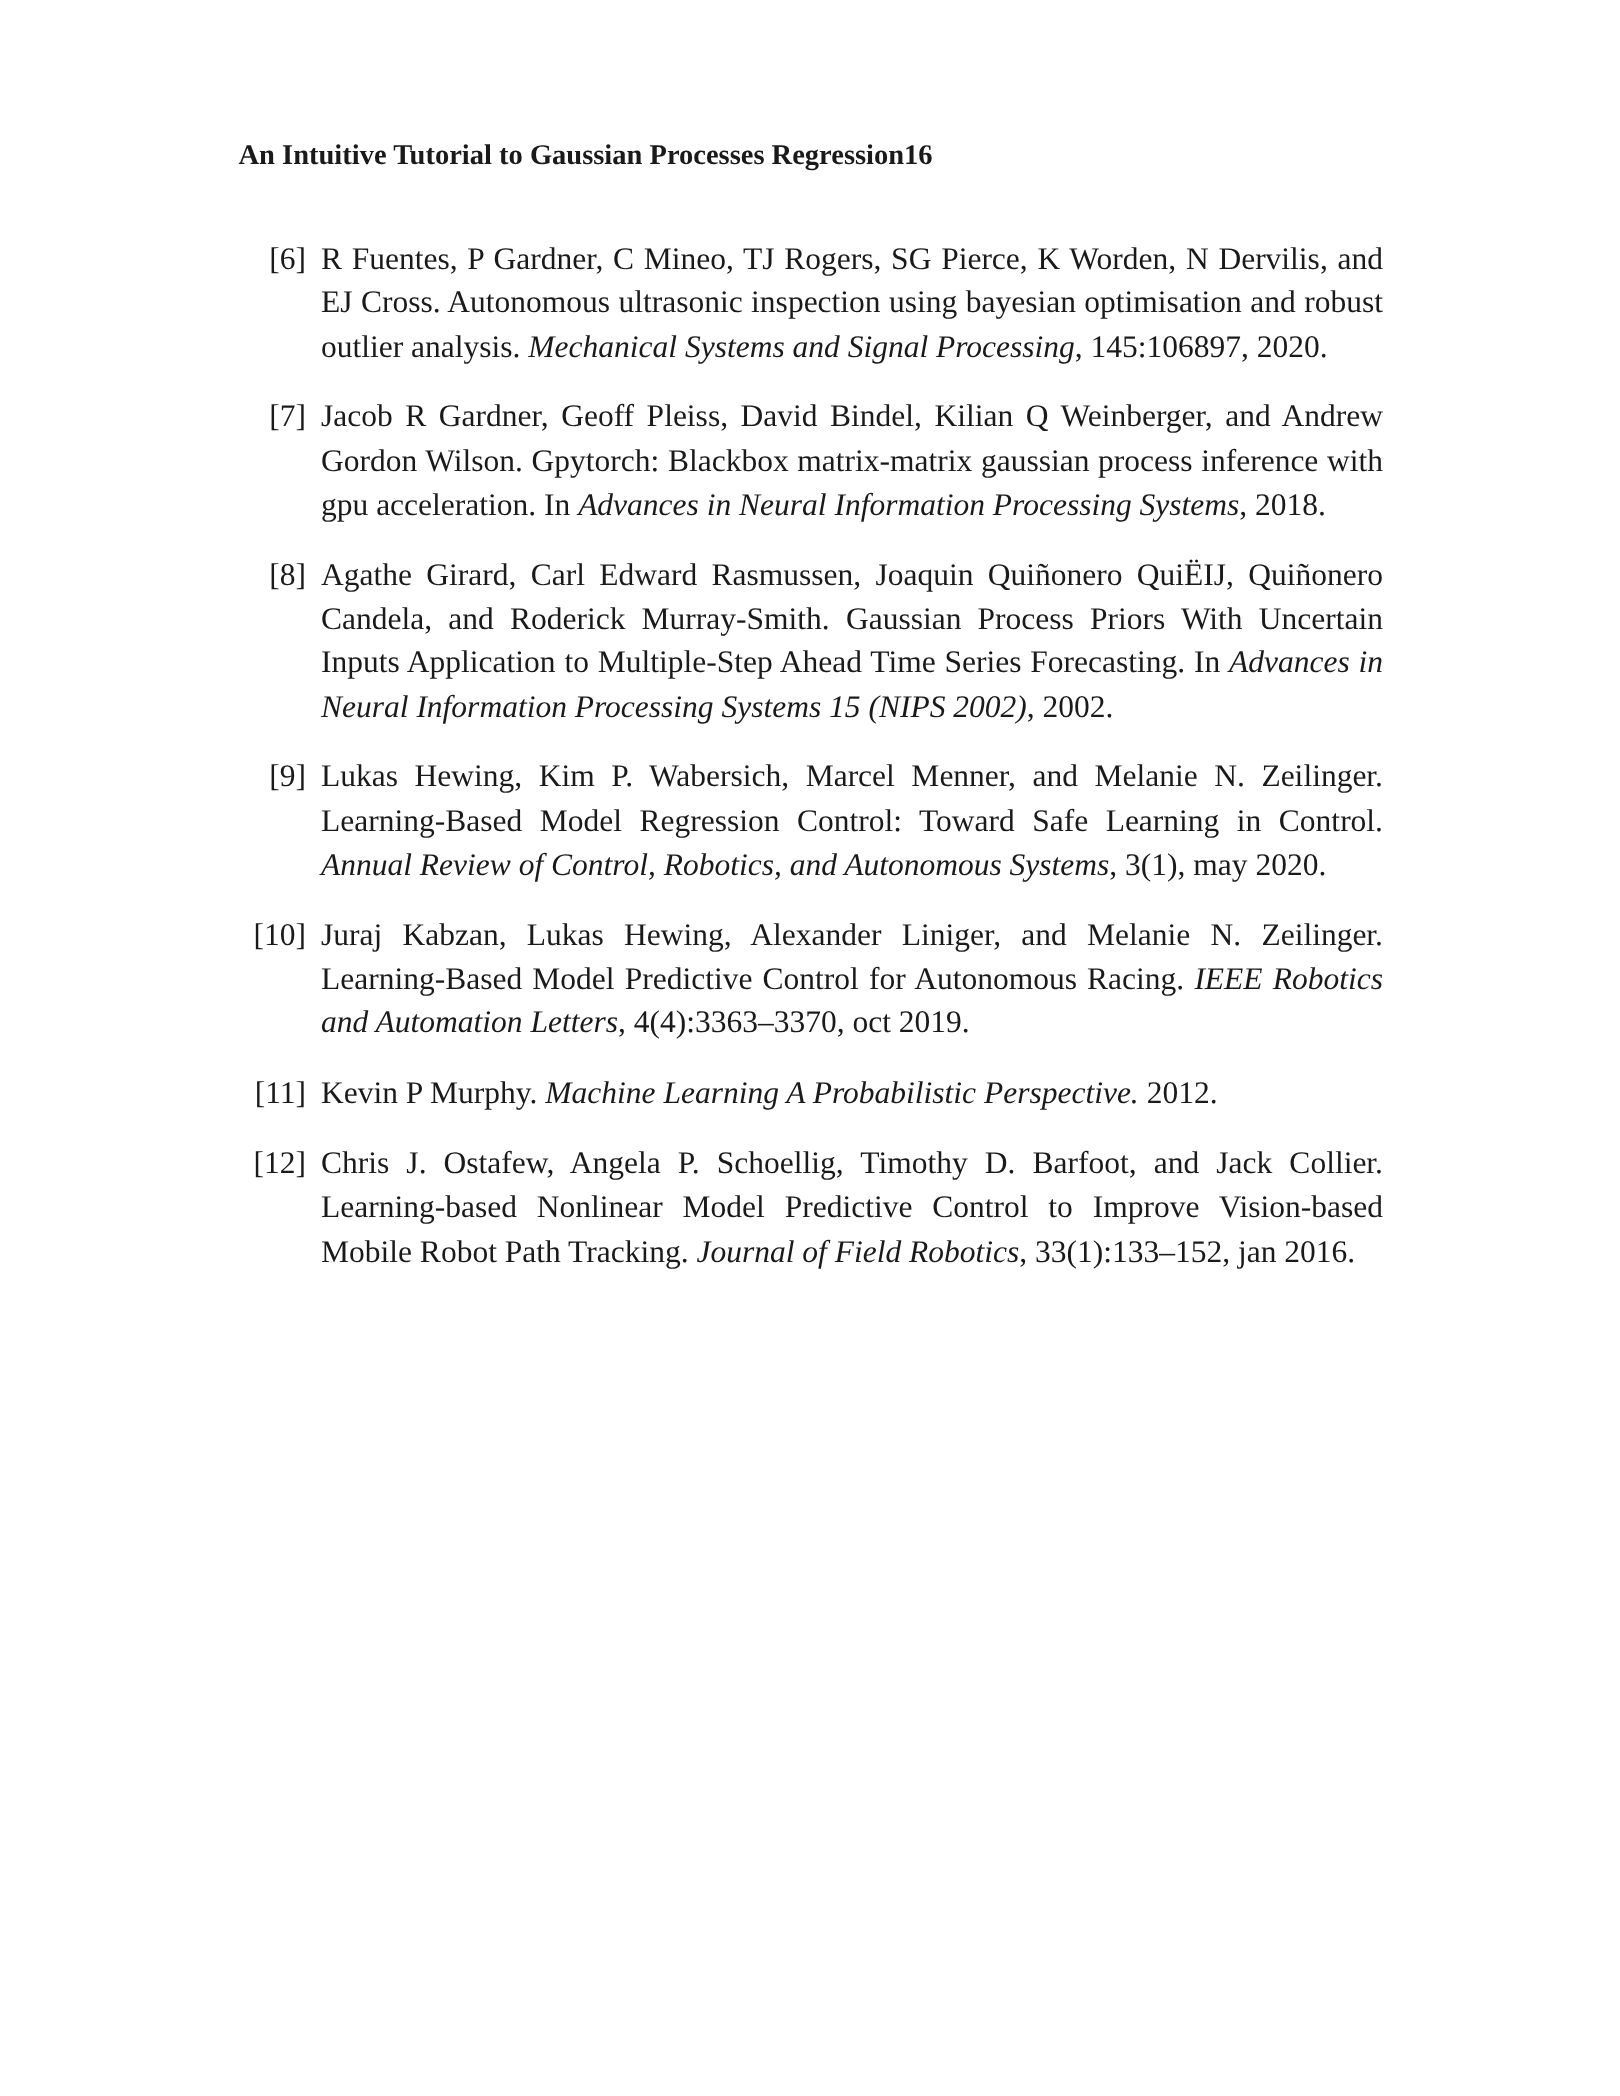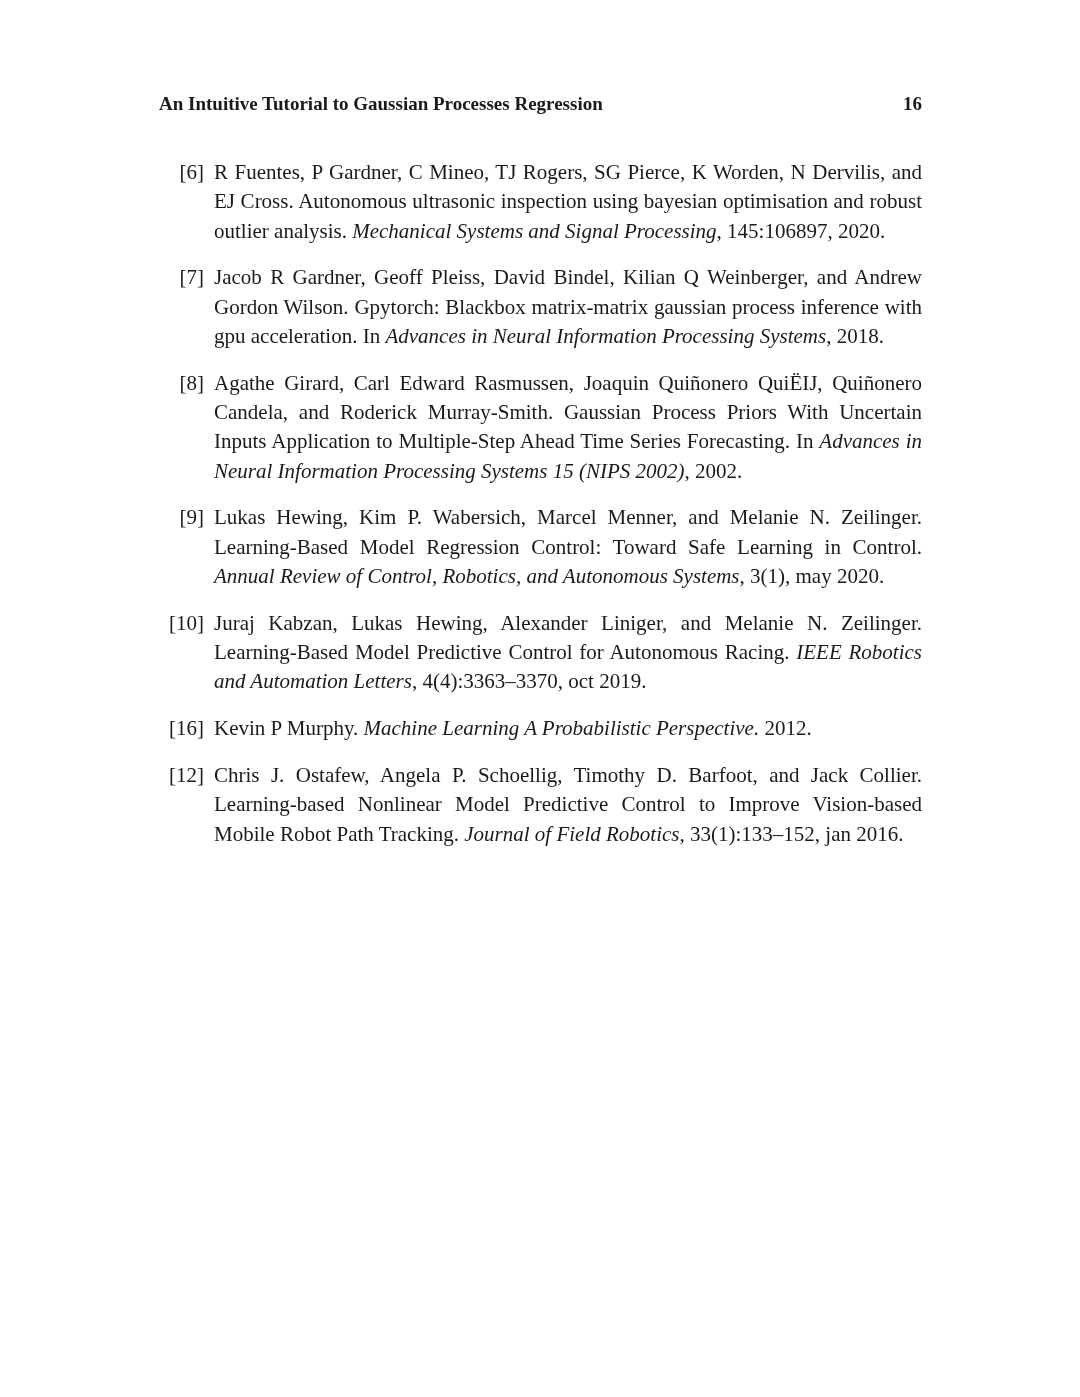--- a/index.html
+++ b/index.html
@@ -14,21 +14,20 @@
       font-family: "Liberation Serif", "DejaVu Serif", serif;
       color: #1a1a1a;
       overflow: hidden;
     }
     .running-head {
       position: absolute;
       left: 159px;
       top: 92px;
       width: 763px;
       display: flex;
-      justify-content: space-between;
       align-items: baseline;
       font-weight: bold;
       font-size: 19px;
       line-height: 24px;
     }
     .refs {
       position: absolute;
       left: 159px;
       top: 158px;
       width: 763px;
@@ -85,21 +84,21 @@
     <div class="ref-num-wrap">[9]</div>
     <div class="ref-body"><span>Lukas Hewing, Kim P. Wabersich, Marcel Menner, and Melanie N. Zeilinger.</span><span> Learning-Based Model Regression Control: Toward Safe Learning in Control. </span><span class="it">Annual Review of Control, Robotics, and Autonomous Systems</span><span>, 3(1), may 2020.</span></div>
   </div>
 
   <div class="ref">
     <div class="ref-num-wrap">[10]</div>
     <div class="ref-body"><span>Juraj Kabzan, Lukas Hewing, Alexander Liniger, and Melanie N. Zeilinger.</span><span> Learning-Based Model Predictive Control for Autonomous Racing. </span><span class="it">IEEE Robotics and Automation Letters</span><span>, 4(4):3363–3370, oct 2019.</span></div>
   </div>
 
   <div class="ref">
-    <div class="ref-num-wrap">[16]</div>
+    <div class="ref-num-wrap">[11]</div>
     <div class="ref-body"><span>Kevin P Murphy.</span><span> </span><span class="it">Machine Learning A Probabilistic Perspective.</span><span> 2012.</span></div>
   </div>
 
   <div class="ref">
     <div class="ref-num-wrap">[12]</div>
     <div class="ref-body"><span>Chris J. Ostafew, Angela P. Schoellig, Timothy D. Barfoot, and Jack Collier.</span><span> Learning-based Nonlinear Model Predictive Control to Improve Vision-based Mobile Robot Path Tracking. </span><span class="it">Journal of Field Robotics</span><span>, 33(1):133–152, jan 2016.</span></div>
   </div>
 
 
 </div>

